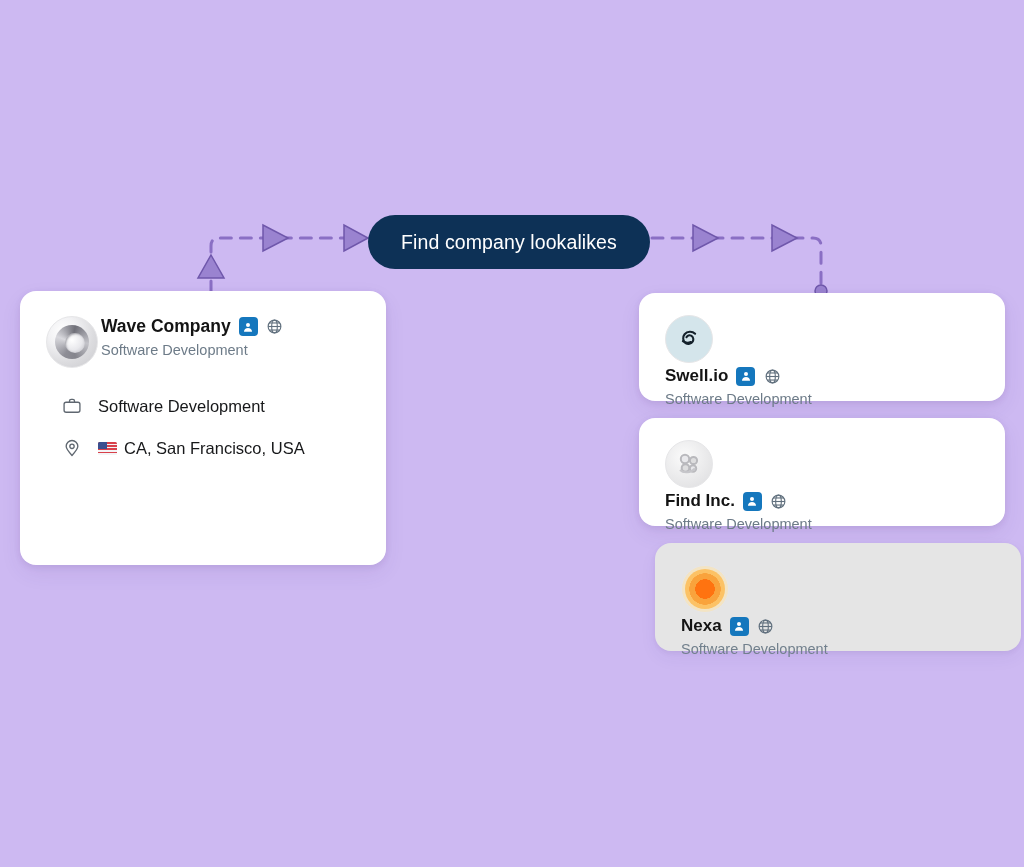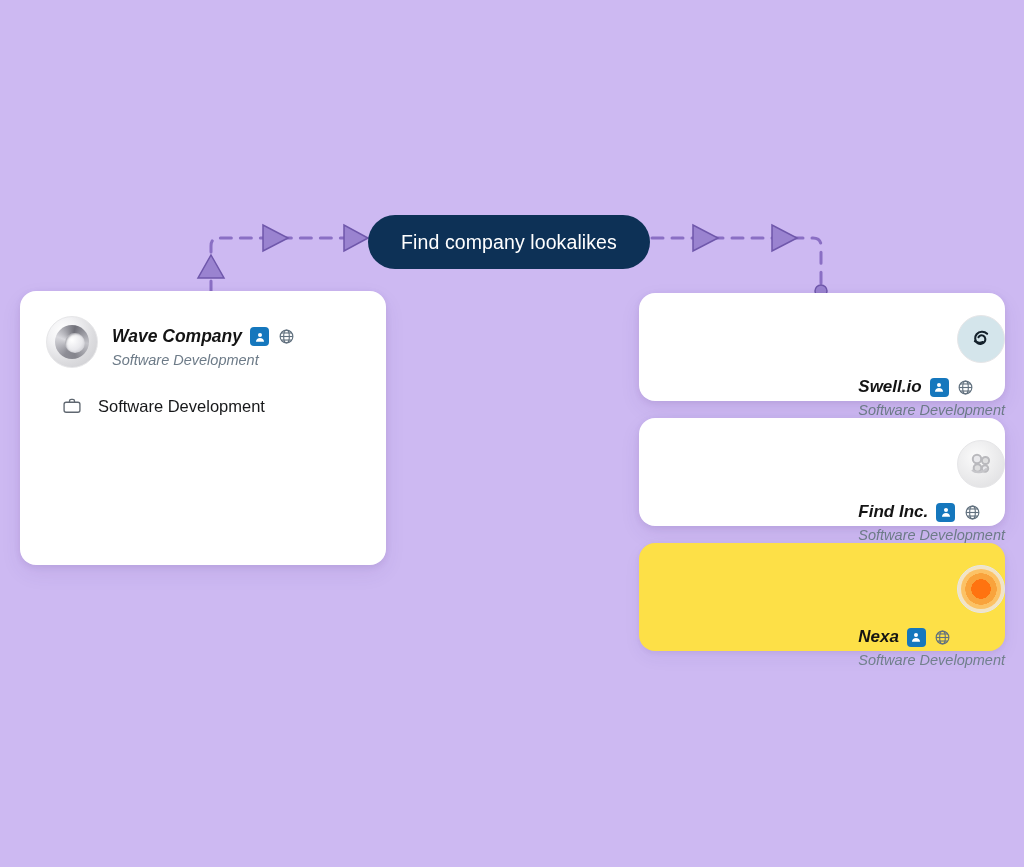--- a/index.html
+++ b/index.html
@@ -56,41 +56,41 @@
   
   .card {
     position: absolute;
     background: #ffffff;
     border-radius: 16px;
     box-sizing: border-box;
     box-shadow: 0 2px 6px rgba(64, 30, 110, .10),
                 0 8px 22px rgba(64, 30, 110, .07);
   }
   .card.muted {
-    background: #fde047;
+    background: #e5e5e5;
     box-shadow: 0 2px 5px rgba(64, 30, 110, .07),
                 0 7px 18px rgba(64, 30, 110, .05);
+    margin-left: 16px;
   }
 
   #card-main {
     left: 20px;
     top: 291px;
     width: 366px;
     height: 274px;
   }
   #card-swell { left: 639px; top: 293px; width: 366px; height: 108px; }
   #card-tide  { left: 639px; top: 418px; width: 366px; height: 108px; }
   #card-nexa  { left: 639px; top: 543px; width: 366px; height: 108px; }
 
   
   .card-head {
     display: flex;
-    align-items: flex-end;
-    gap: 14px;
-    font-style: italic;
+    align-items: flex-start;
+    gap: 3px;
   }
   #card-main .card-head { padding: 25px 0 0 26px; }
   .mini .card-head { padding: 22px 0 0 26px; flex-direction: column; }
 
   .avatar {
     width: 52px;
     height: 52px;
     border-radius: 50%;
     flex: 0 0 auto;
     position: relative;
@@ -312,20 +312,32 @@
       <div class="detail-row">
         <span class="detail-ico">
           <svg width="20" height="20" viewBox="0 0 24 24" fill="none" stroke="#5f6770" stroke-width="1.6" stroke-linecap="round" stroke-linejoin="round">
             <rect x="2.5" y="7.5" width="19" height="12" rx="2.5"></rect>
             <path d="M9 7.5V6a2 2 0 0 1 2-2h2a2 2 0 0 1 2 2v1.5"></path>
           </svg>
         </span>
         <span class="detail-text">Software Development</span>
       </div>
 
+      <div class="detail-row">
+        <span class="detail-ico">
+          <svg width="20" height="20" viewBox="0 0 24 24" fill="none" stroke="#5f6770" stroke-width="1.6" stroke-linecap="round" stroke-linejoin="round">
+            <path d="M12 21c4.5-5 7-8.2 7-11a7 7 0 1 0-14 0c0 2.8 2.5 6 7 11z"></path>
+            <circle cx="12" cy="10" r="2.6"></circle>
+          </svg>
+        </span>
+        <span class="detail-text">
+          <span class="flag"></span>
+          <span>CA, San Francisco, USA</span>
+        </span>
+      </div>
 
     </div>
   </div>
 
   <div class="card mini" id="card-swell">
     <div class="card-head">
       <div class="avatar av-swell">
         <span class="glyph">
           <svg width="28" height="28" viewBox="0 0 32 32" fill="none" stroke="#14212b" stroke-width="2.4" stroke-linecap="round">
             <path d="M23 10c-3.4-3.3-9-3-12 .6-2.6 3.1-2.1 7.8 1.1 10 2.8 1.9 6.6 1.1 8.2-1.7 1.4-2.4.5-5.5-1.9-6.7-2-1-4.4-.2-5.3 1.8"></path>

